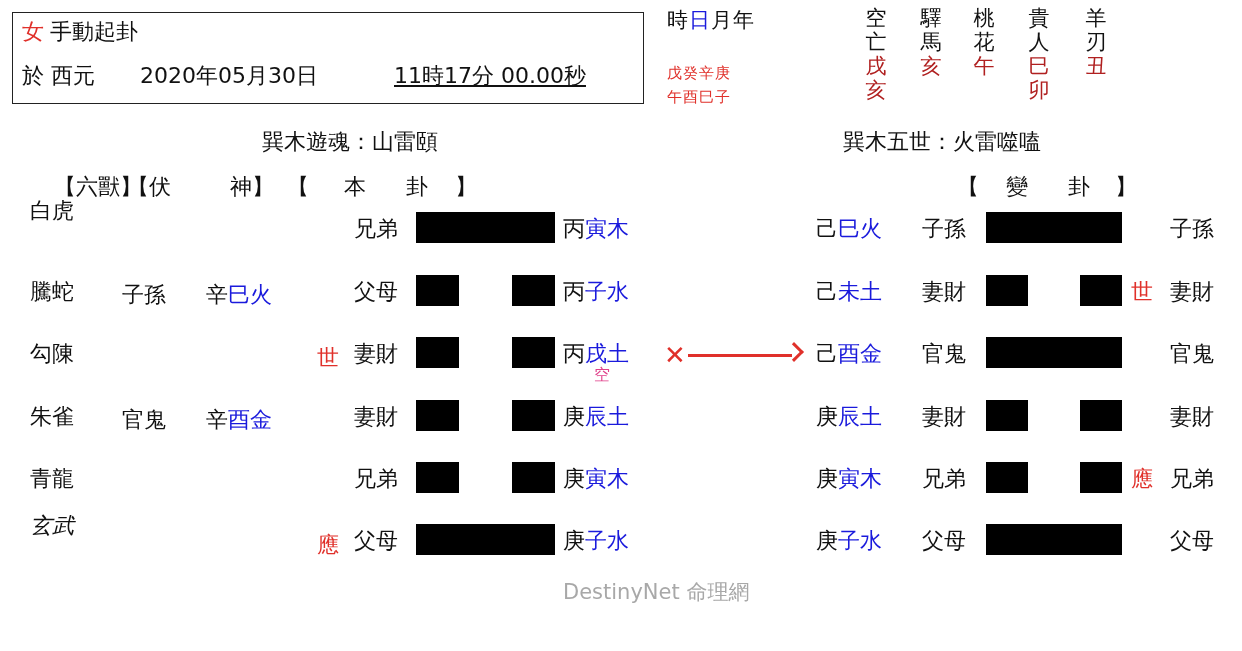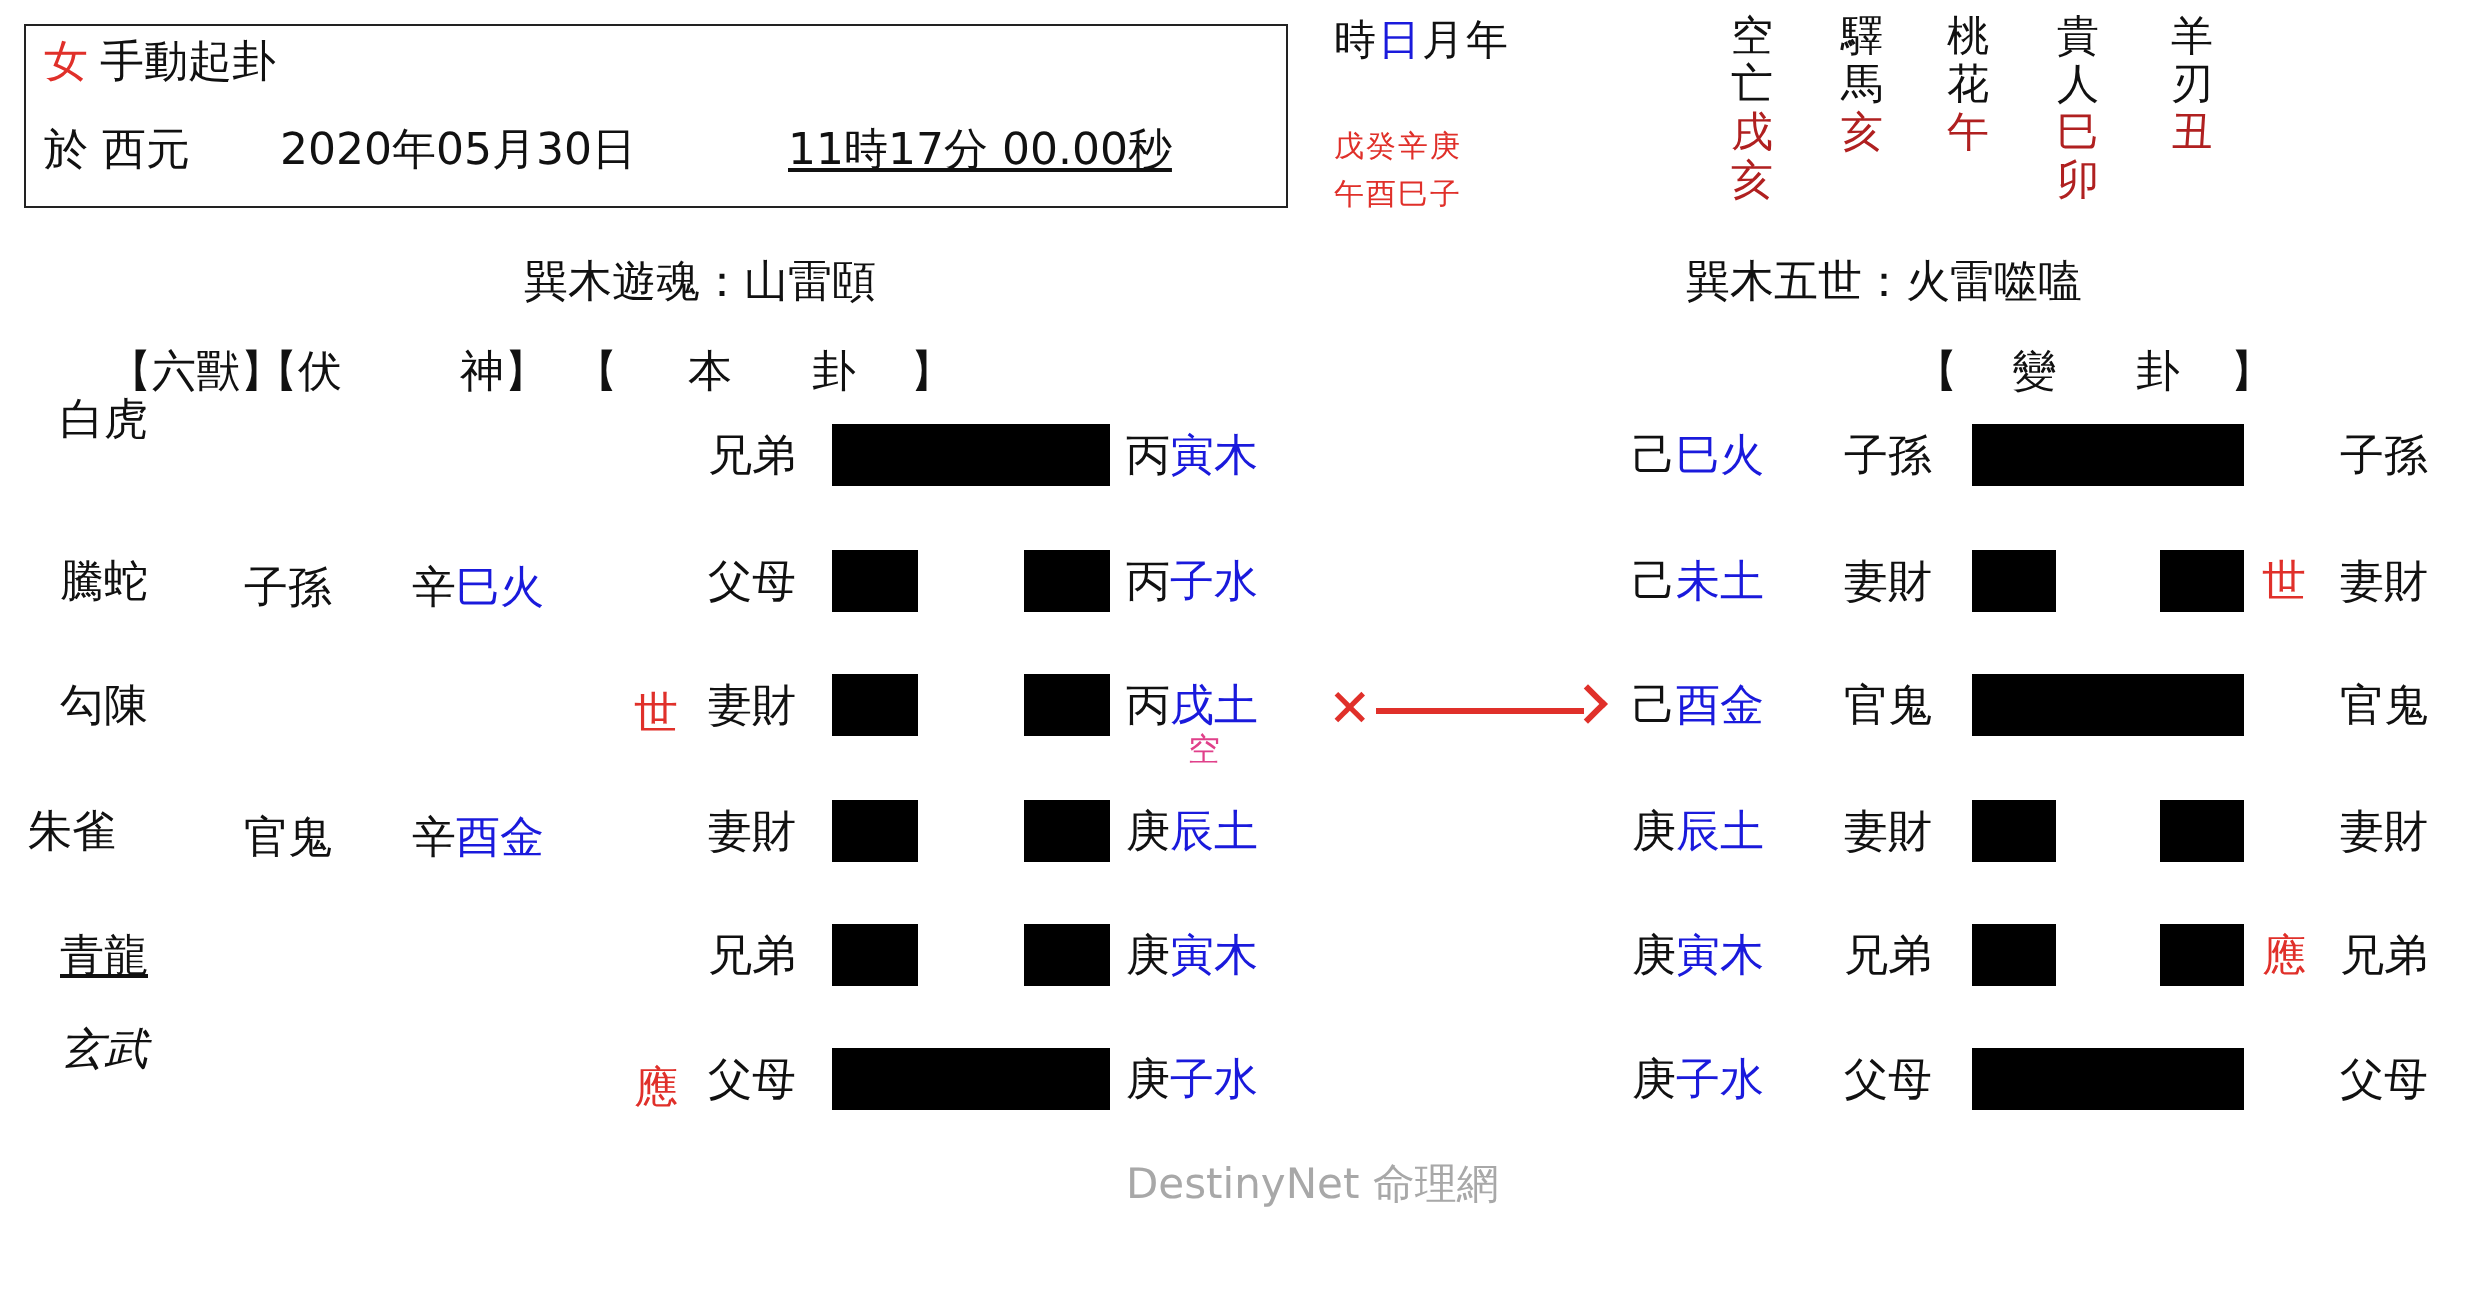--- a/index.html
+++ b/index.html
@@ -114,34 +114,34 @@
 <div class="abs" style="left:563px; top:343px;"><span>丙</span><span class="blue">戌土</span></div>
 <div class="abs pink" style="left:594px; top:367px; font-size:16px;">空</div>
 <div class="xmark">✕</div>
 <div class="arrow-line"></div>
 <div class="arrow-head"></div>
 <div class="abs" style="left:816px; top:343px;"><span>己</span><span class="blue">酉金</span></div>
 <div class="abs" style="left:922px; top:343px;">官鬼</div>
 <div class="bar" style="left:986px; top:337px; width:136px;"></div>
 <div class="abs" style="left:1170px; top:343px;">官鬼</div>
 
-<div class="abs" style="left:14px; top:406px;">朱雀</div>
+<div class="abs" style="left:30px; top:406px;">朱雀</div>
 <div class="abs" style="left:122px; top:409px;">官鬼</div>
 <div class="abs" style="left:206px; top:409px;"><span>辛</span><span class="blue">酉金</span></div>
 <div class="abs" style="left:354px; top:406px;">妻財</div>
 <div class="bar" style="left:416px; top:400px; width:43px;"></div>
 <div class="bar" style="left:512px; top:400px; width:43px;"></div>
 <div class="abs" style="left:563px; top:406px;"><span>庚</span><span class="blue">辰土</span></div>
 <div class="abs" style="left:816px; top:406px;"><span>庚</span><span class="blue">辰土</span></div>
 <div class="abs" style="left:922px; top:406px;">妻財</div>
 <div class="bar" style="left:986px; top:400px; width:42px;"></div>
 <div class="bar" style="left:1080px; top:400px; width:42px;"></div>
 <div class="abs" style="left:1170px; top:406px;">妻財</div>
 
-<div class="abs" style="left:30px; top:468px;text-decoration:underline;">青龍</div>
+<div class="abs" style="left:30px; top:468px;">青龍</div>
 <div class="abs" style="left:354px; top:468px;">兄弟</div>
 <div class="bar" style="left:416px; top:462px; width:43px;"></div>
 <div class="bar" style="left:512px; top:462px; width:43px;"></div>
 <div class="abs" style="left:563px; top:468px;"><span>庚</span><span class="blue">寅木</span></div>
 <div class="abs" style="left:816px; top:468px;"><span>庚</span><span class="blue">寅木</span></div>
 <div class="abs" style="left:922px; top:468px;">兄弟</div>
 <div class="bar" style="left:986px; top:462px; width:42px;"></div>
 <div class="bar" style="left:1080px; top:462px; width:42px;"></div>
 <div class="abs red" style="left:1131px; top:468px;">應</div>
 <div class="abs" style="left:1170px; top:468px;">兄弟</div>

